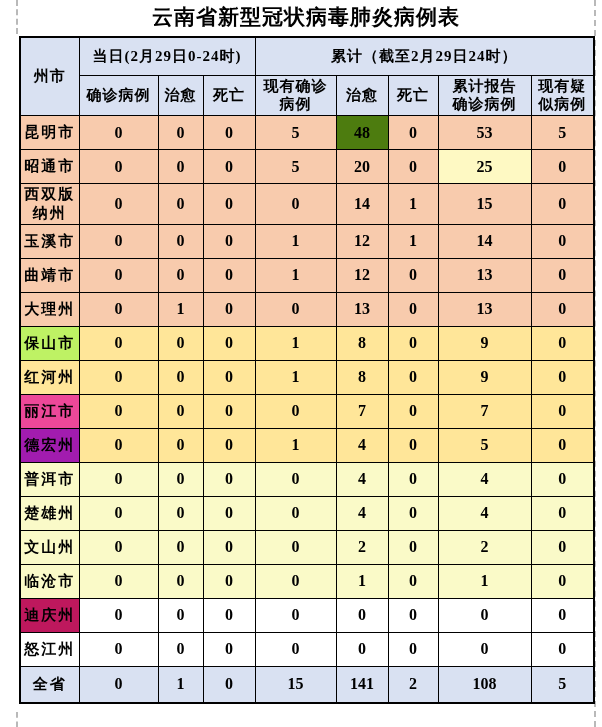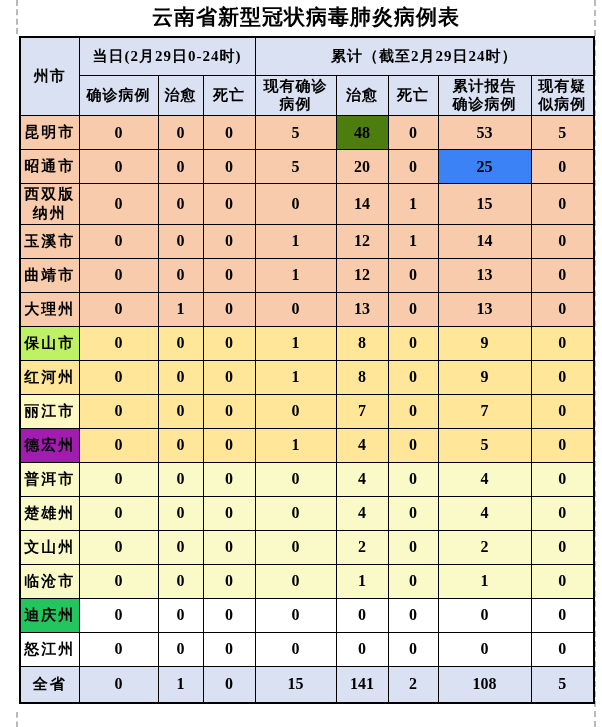--- a/index.html
+++ b/index.html
@@ -119,21 +119,21 @@
           <td style="background: rgb(248, 203, 173);">5</td>
         </tr>
         <tr>
           <td class="region" style="background: rgb(248, 203, 173);">昭通市</td>
           <td style="background: rgb(248, 203, 173);">0</td>
           <td style="background: rgb(248, 203, 173);">0</td>
           <td style="background: rgb(248, 203, 173);">0</td>
           <td style="background: rgb(248, 203, 173);">5</td>
           <td style="background: rgb(248, 203, 173); margin-left: 29px;">20</td>
           <td style="background: rgb(248, 203, 173);">0</td>
-          <td style="background: #3b82f6;">25</td>
+          <td style="background: #fef9c3;">25</td>
           <td style="background: rgb(248, 203, 173);">0</td>
         </tr>
         <tr>
           <td class="region" style="background: rgb(248, 203, 173);">西双版
 纳州</td>
           <td style="background: rgb(248, 203, 173);">0</td>
           <td style="background: rgb(248, 203, 173);">0</td>
           <td style="background: rgb(248, 203, 173);">0</td>
           <td style="background: rgb(248, 203, 173);">0</td>
           <td style="background: rgb(248, 203, 173);">14</td>
@@ -190,21 +190,21 @@
           <td style="background: rgb(255, 230, 153);">0</td>
           <td style="background: rgb(255, 230, 153);">0</td>
           <td style="background: rgb(255, 230, 153);">0</td>
           <td style="background: rgb(255, 230, 153);">1</td>
           <td style="background: rgb(255, 230, 153);">8</td>
           <td style="background: rgb(255, 230, 153);">0</td>
           <td style="background: rgb(255, 230, 153);">9</td>
           <td style="background: rgb(255, 230, 153);">0</td>
         </tr>
         <tr>
-          <td class="region" style="background: #fef9c3;">丽江市</td>
+          <td class="region" style="background: #ec4899;">丽江市</td>
           <td style="background: rgb(255, 230, 153);">0</td>
           <td style="background: rgb(255, 230, 153);">0</td>
           <td style="background: rgb(255, 230, 153);">0</td>
           <td style="background: rgb(255, 230, 153);">0</td>
           <td style="background: rgb(255, 230, 153);">7</td>
           <td style="background: rgb(255, 230, 153);">0</td>
           <td style="background: rgb(255, 230, 153);">7</td>
           <td style="background: rgb(255, 230, 153);">0</td>
         </tr>
         <tr>
@@ -256,21 +256,21 @@
           <td style="background: rgb(250, 250, 200);">0</td>
           <td style="background: rgb(250, 250, 200);">0</td>
           <td style="background: rgb(250, 250, 200);">0</td>
           <td style="background: rgb(250, 250, 200);">0</td>
           <td style="background: rgb(250, 250, 200);">1</td>
           <td style="background: rgb(250, 250, 200);">0</td>
           <td style="background: rgb(250, 250, 200);">1</td>
           <td style="background: rgb(250, 250, 200);">0</td>
         </tr>
         <tr>
-          <td class="region" style="background: #22c55e; font-family: Liberation Serif, serif;">迪庆州</td>
+          <td class="region" style="background: #be185d; font-family: Liberation Serif, serif;">迪庆州</td>
           <td style="background: rgb(255, 255, 255);">0</td>
           <td style="background: rgb(255, 255, 255);">0</td>
           <td style="background: rgb(255, 255, 255);">0</td>
           <td style="background: rgb(255, 255, 255);">0</td>
           <td style="background: rgb(255, 255, 255);">0</td>
           <td style="background: rgb(255, 255, 255);">0</td>
           <td style="background: rgb(255, 255, 255);">0</td>
           <td style="background: rgb(255, 255, 255);">0</td>
         </tr>
         <tr>

